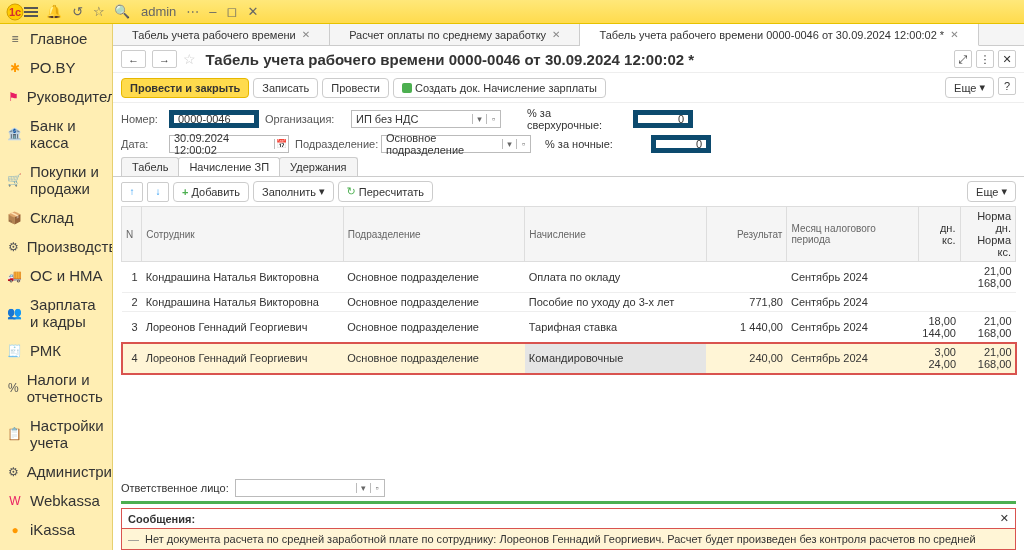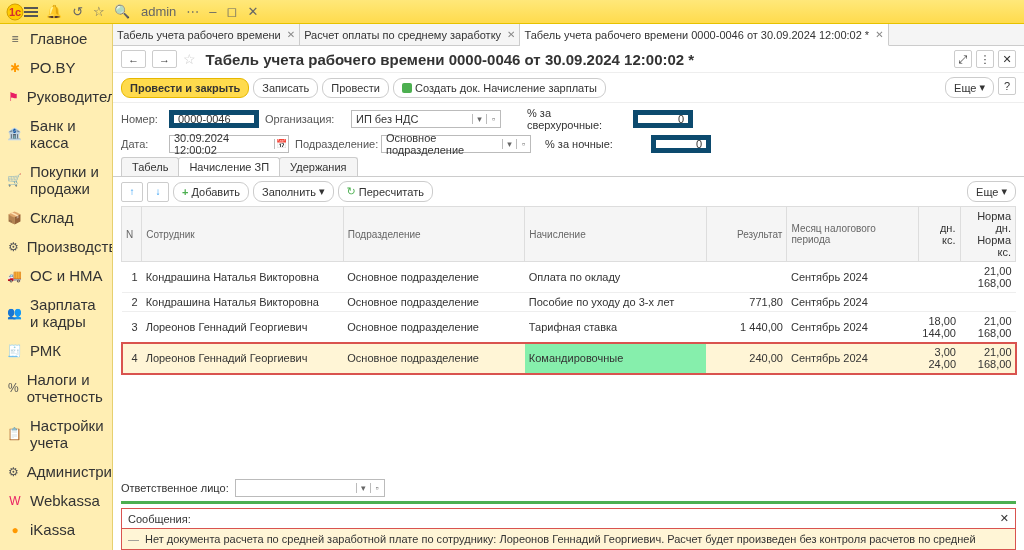--- a/index.html
+++ b/index.html
@@ -12,29 +12,29 @@
   .titlebar-sub{color:#888;margin-left:6px}
   .titlebar-icons{display:flex;gap:10px;align-items:center}
   .titlebar-icons span{cursor:pointer;color:#666;font-size:13px}
   .main{display:flex;height:526px}
   .sidebar{width:113px;background:#ffeeb3;border-right:1px solid #e6d070;overflow:hidden}
   .sidebar-item{display:flex;align-items:center;padding:6px 8px;cursor:pointer;gap:8px}
   .sidebar-icon{width:14px;height:14px;display:flex;align-items:center;justify-content:center;font-size:12px}
   .sidebar-label{font-size:15px;color:#333}
   .content{flex:1;display:flex;flex-direction:column;background:#fff}
   .tabs{height:22px;background:#f5f5f5;border-bottom:1px solid #ccc;display:flex}
-  .tab{padding:3px 4px;border-right:1px solid #ccc;background:#f5f5f5;display:flex;align-items:center;gap:6px;cursor:pointer;font-size:11px}
+  .tab{padding:3px 19px;border-right:1px solid #ccc;background:#f5f5f5;display:flex;align-items:center;gap:6px;cursor:pointer;font-size:11px}
   .tab.active{background:#fff;border-bottom:1px solid #fff;margin-bottom:-1px}
   .tab-close{cursor:pointer;color:#888;font-size:10px}
   .doc-header{display:flex;align-items:center;padding:4px 8px;gap:6px;border-bottom:1px solid #eee}
   .nav-btn{border:1px solid #ccc;background:#fff;padding:2px 6px;cursor:pointer;border-radius:2px}
   .doc-title{font-size:15px;font-weight:bold;color:#333;margin-left:4px}
   .doc-header-right{margin-left:auto;display:flex;gap:4px}
   .toolbar{display:flex;align-items:center;padding:4px 8px;gap:4px;border-bottom:1px solid #eee}
-  .btn{border:1px solid #ccc;background:#fff;padding:3px 8px;cursor:pointer;border-radius:9px;font-size:11px;display:inline-flex;align-items:center;gap:3px}
+  .btn{border:1px solid #ccc;background:#fff;padding:3px 8px;cursor:pointer;border-radius:4px;font-size:11px;display:inline-flex;align-items:center;gap:3px}
   .btn.primary{background:#ffdb4d;border-color:#e6b800;font-weight:bold}
   .btn.green-icon::before{content:"";width:10px;height:10px;background:#4caf50;border-radius:2px;display:inline-block}
   .toolbar-right{margin-left:auto;display:flex;gap:4px}
   .fields{padding:4px 8px;display:flex;flex-direction:column;gap:4px}
   .field-row{display:flex;align-items:center;gap:6px}
   .field-label{width:42px;color:#555}
   .input{border:5px solid #0c4a6e;padding:2px 4px;background:#fff;height:18px}
   .input.w90{width:90px}
   .input.w60{width:60px}
   .dropdown{border:1px solid #bbb;background:#fff;height:18px;display:flex;align-items:center}
@@ -45,26 +45,26 @@
   .inner-tab.active{background:#fff;position:relative;z-index:1}
   .inner-toolbar{display:flex;align-items:center;padding:4px 8px;gap:4px}
   .icon-btn{border:1px solid #ccc;background:#fff;width:22px;height:20px;cursor:pointer;border-radius:2px;display:flex;align-items:center;justify-content:center;font-size:10px}
   .table-container{flex:1;overflow:auto;padding:0 8px}
   table{width:100%;border-collapse:collapse}
   th{background:#f5f5f5;font-weight:normal;text-align:left;padding:3px 4px;border:1px solid #ddd;font-size:10px;color:#666}
   th.r{text-align:right}
   td{padding:3px 4px;border-bottom:1px solid #eee;font-size:11px}
   td.r{text-align:right}
   tr.highlight{background:#fff5d6;outline:2px solid #d9534f;outline-offset:-1px}
-  tr.highlight td.sel{background:#86efac}
+  tr.highlight td.sel{background:#e5e5e5}
   .footer-field{padding:4px 8px;display:flex;align-items:center;gap:6px}
   .green-bar{height:3px;background:#4caf50;margin:0 8px}
   .messages{margin:4px 8px 0;border:1px solid #d9534f}
   .messages-header{background:#fff;padding:3px 6px;display:flex;align-items:center;border-bottom:1px solid #d9534f}
-  .messages-title{font-weight:normal;flex:1}
+  .messages-title{font-weight:bold;flex:1}
   .messages-body{padding:4px 6px;background:#fff5d6;display:flex;align-items:center;gap:6px}
   .msg-dash{color:#888}
   .star{color:#ccc;font-size:14px}
   .help-btn{border:1px solid #ccc;background:#fff;width:18px;height:18px;border-radius:2px;display:flex;align-items:center;justify-content:center;cursor:pointer}
 </style>
 </head>
 <body>
 
 <div class="titlebar">
   <div class="logo">

